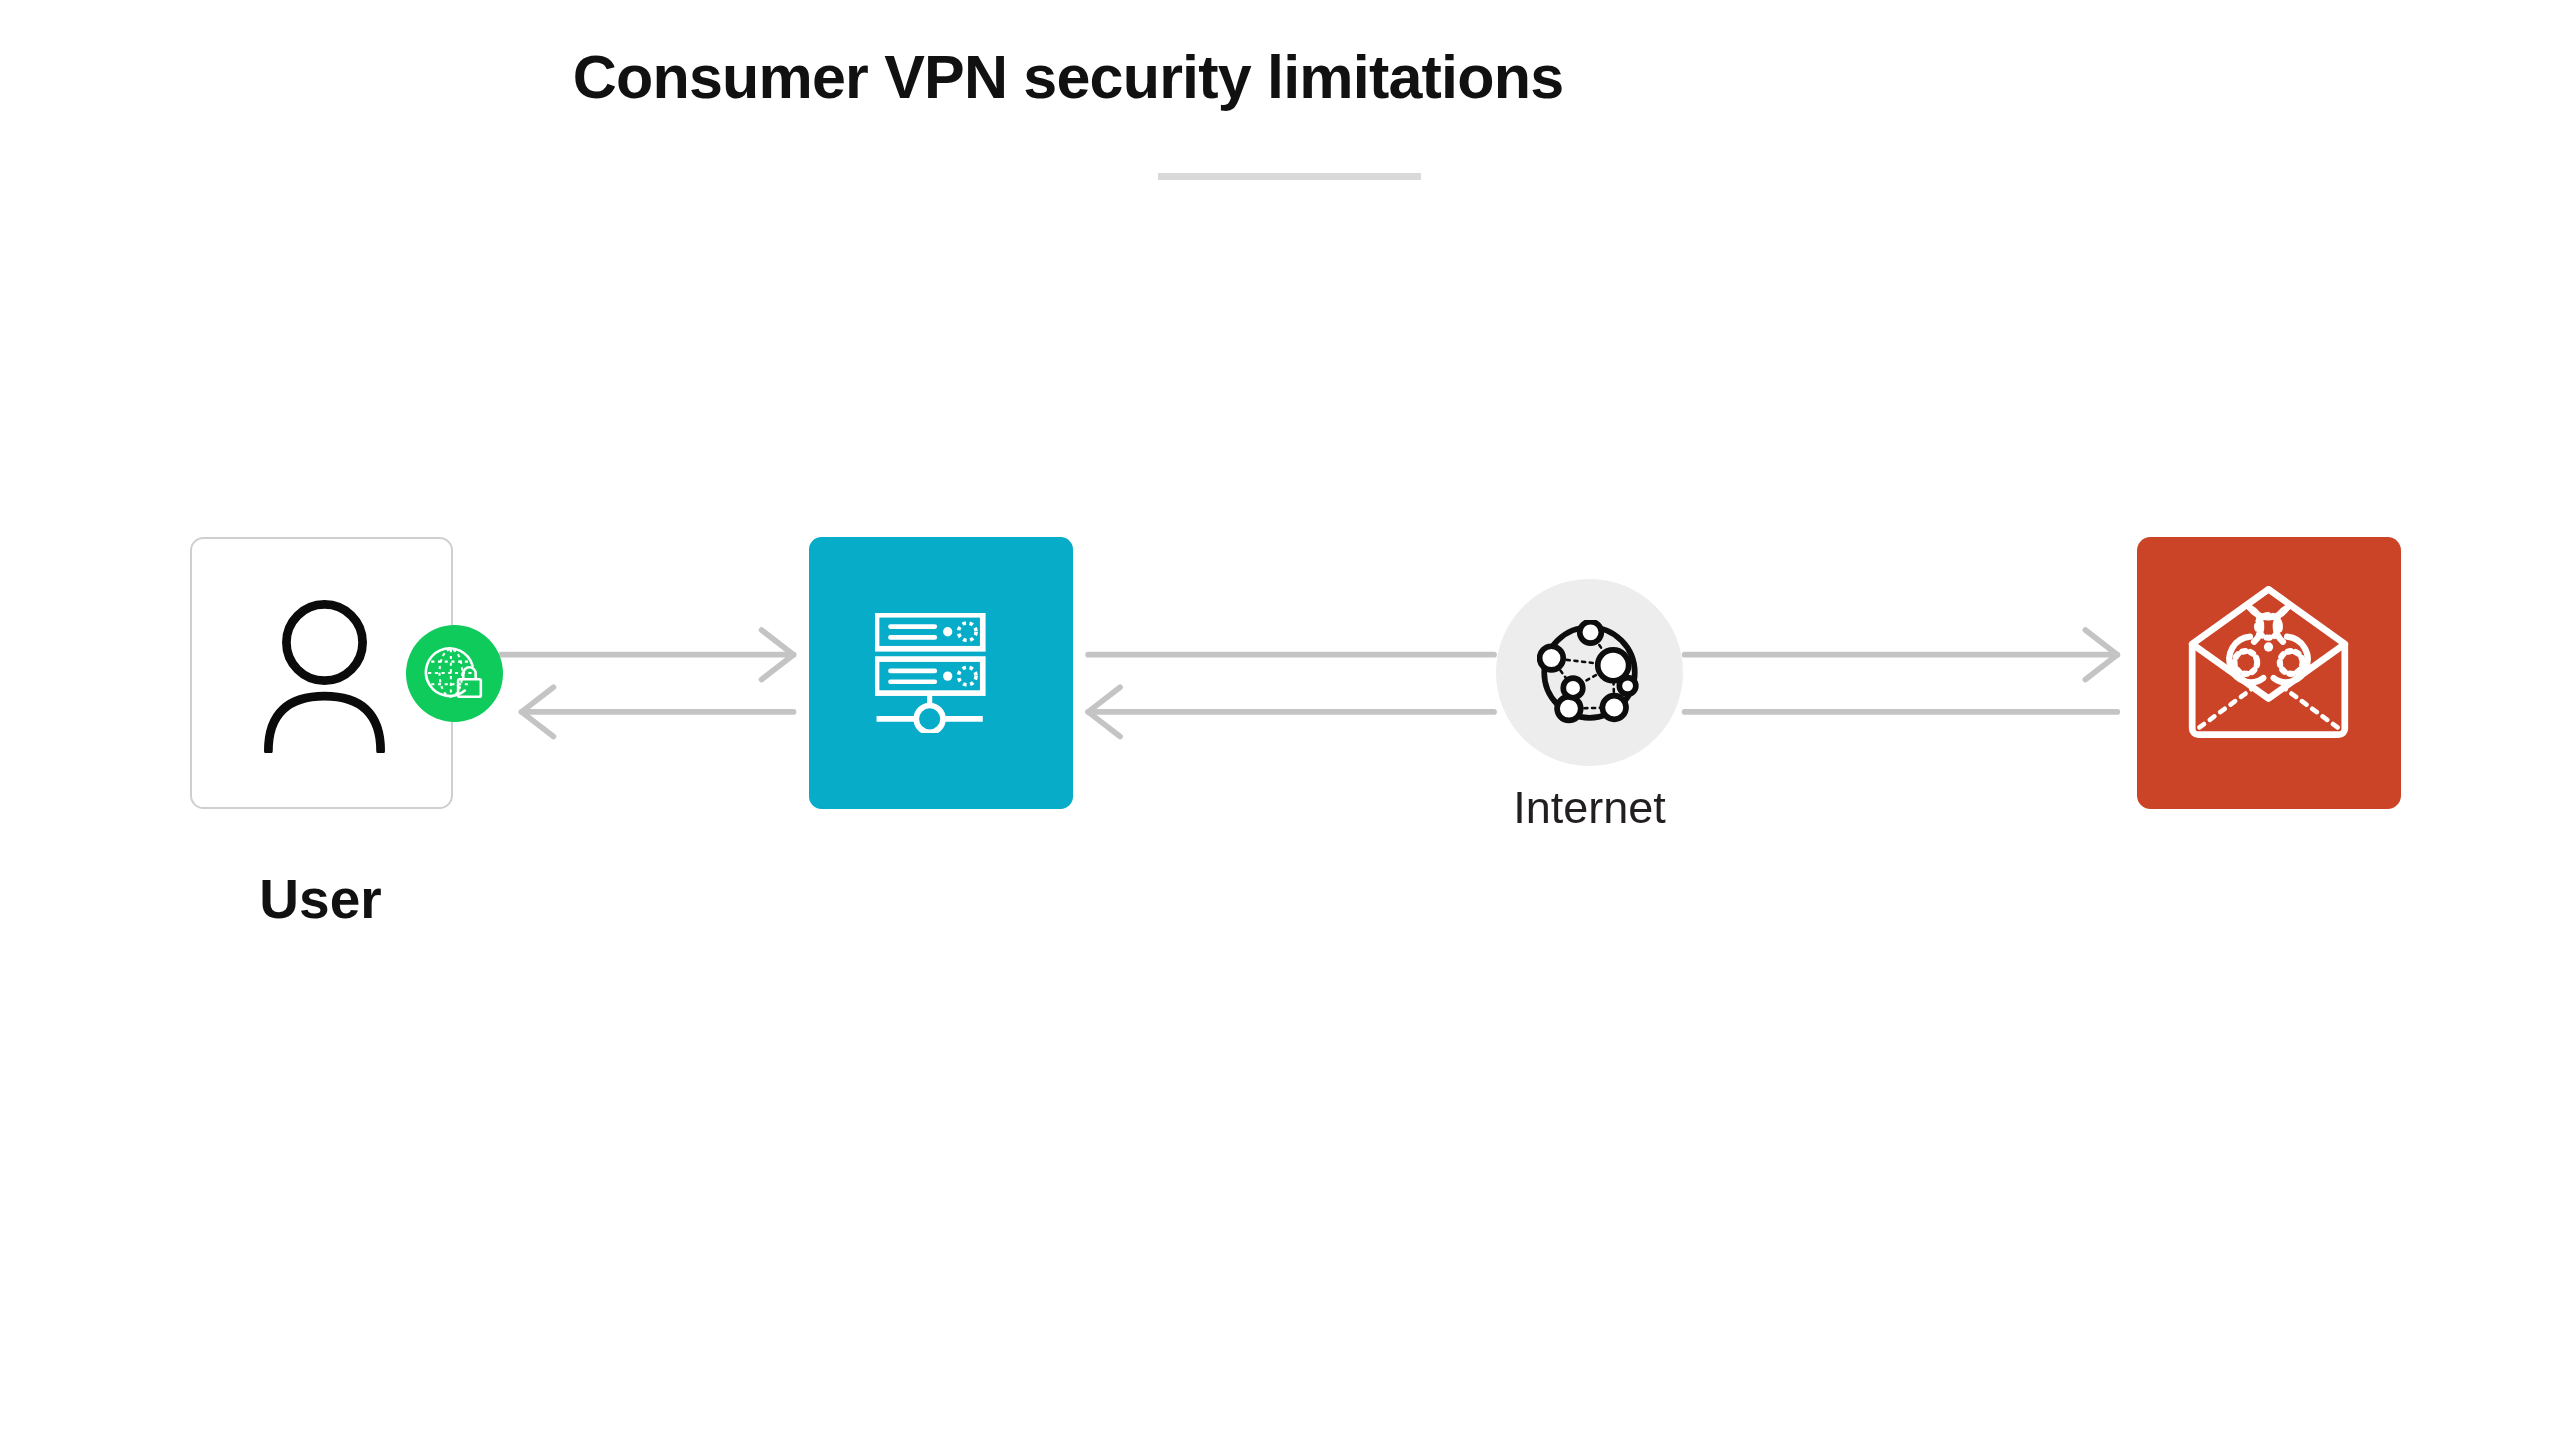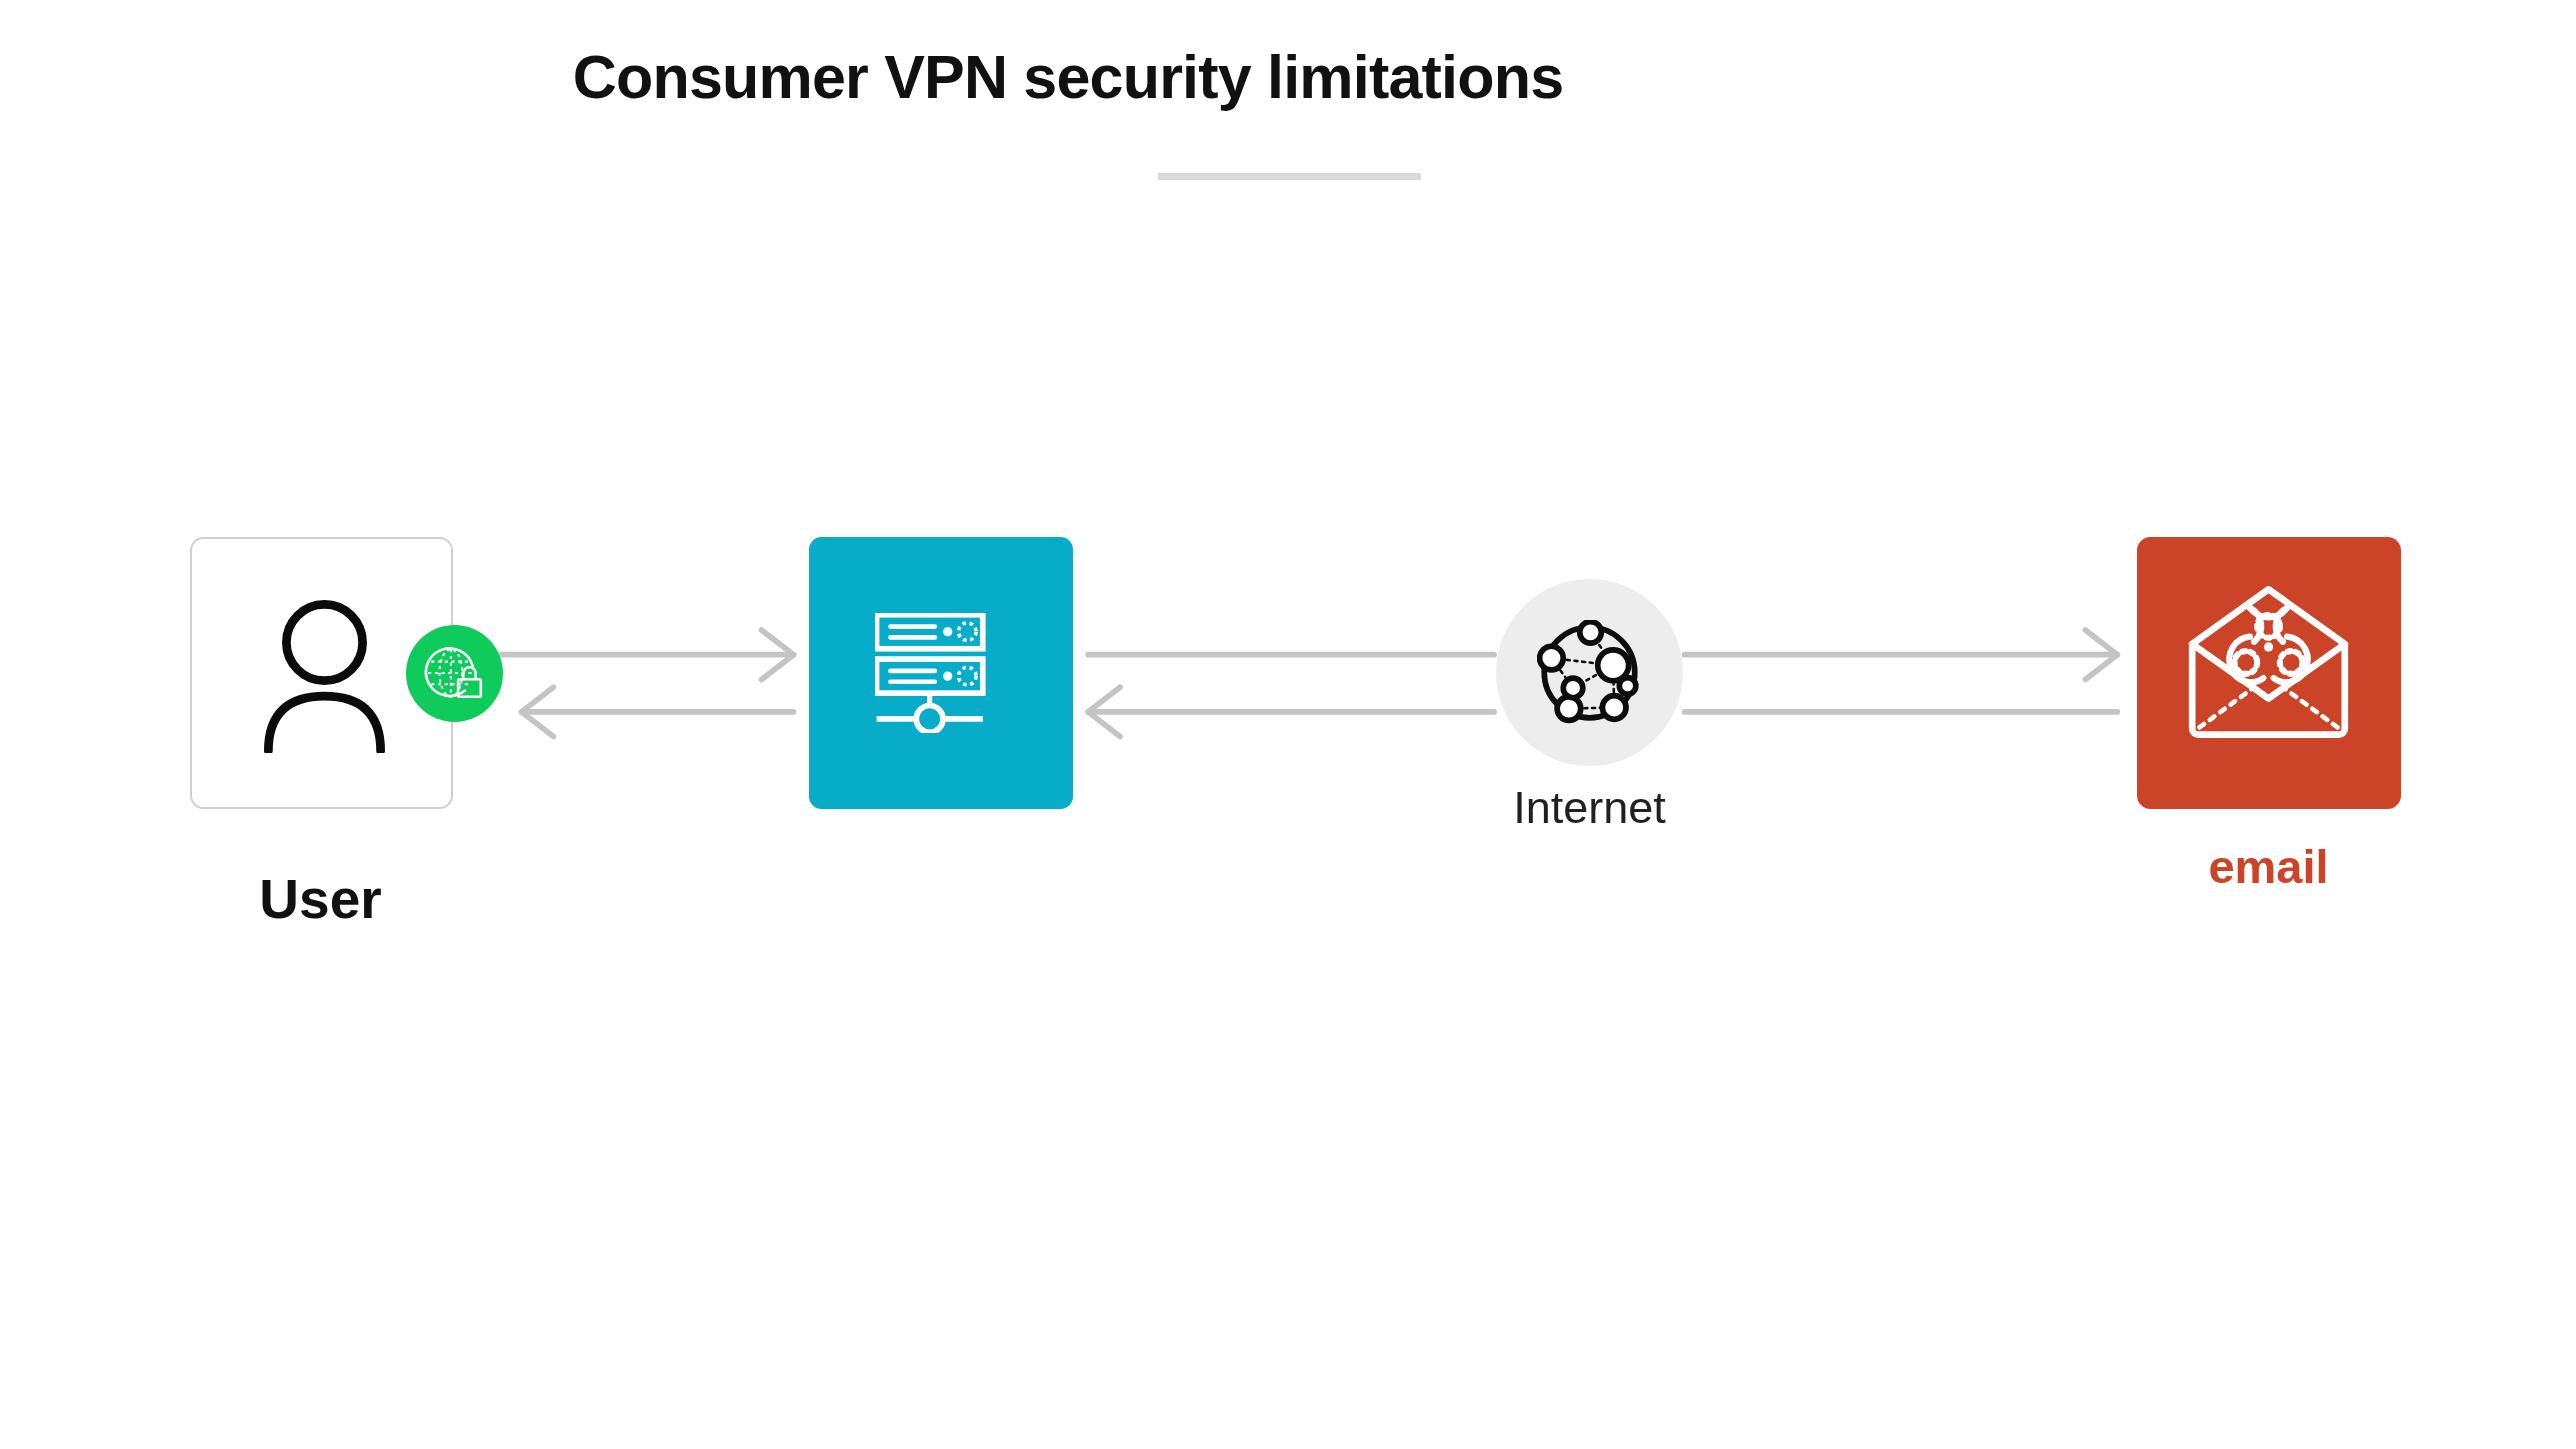--- a/index.html
+++ b/index.html
@@ -311,17 +311,16 @@
         <path d="M232 160 a40 40 0 0 1 -62 18"></path>
         <circle cx="160" cy="78" r="22" stroke-dasharray="6 10"></circle>
         <circle cx="116" cy="148" r="22" stroke-dasharray="6 10"></circle>
         <circle cx="204" cy="148" r="22" stroke-dasharray="6 10"></circle>
       </g>
       <circle cx="160" cy="118" r="9" fill="#ffffff"></circle>
     </svg>
   </div>
 
   <div class="label label-email">
-    <div>email</div>
   </div>
 
 </div>
 
 
 </body></html>

